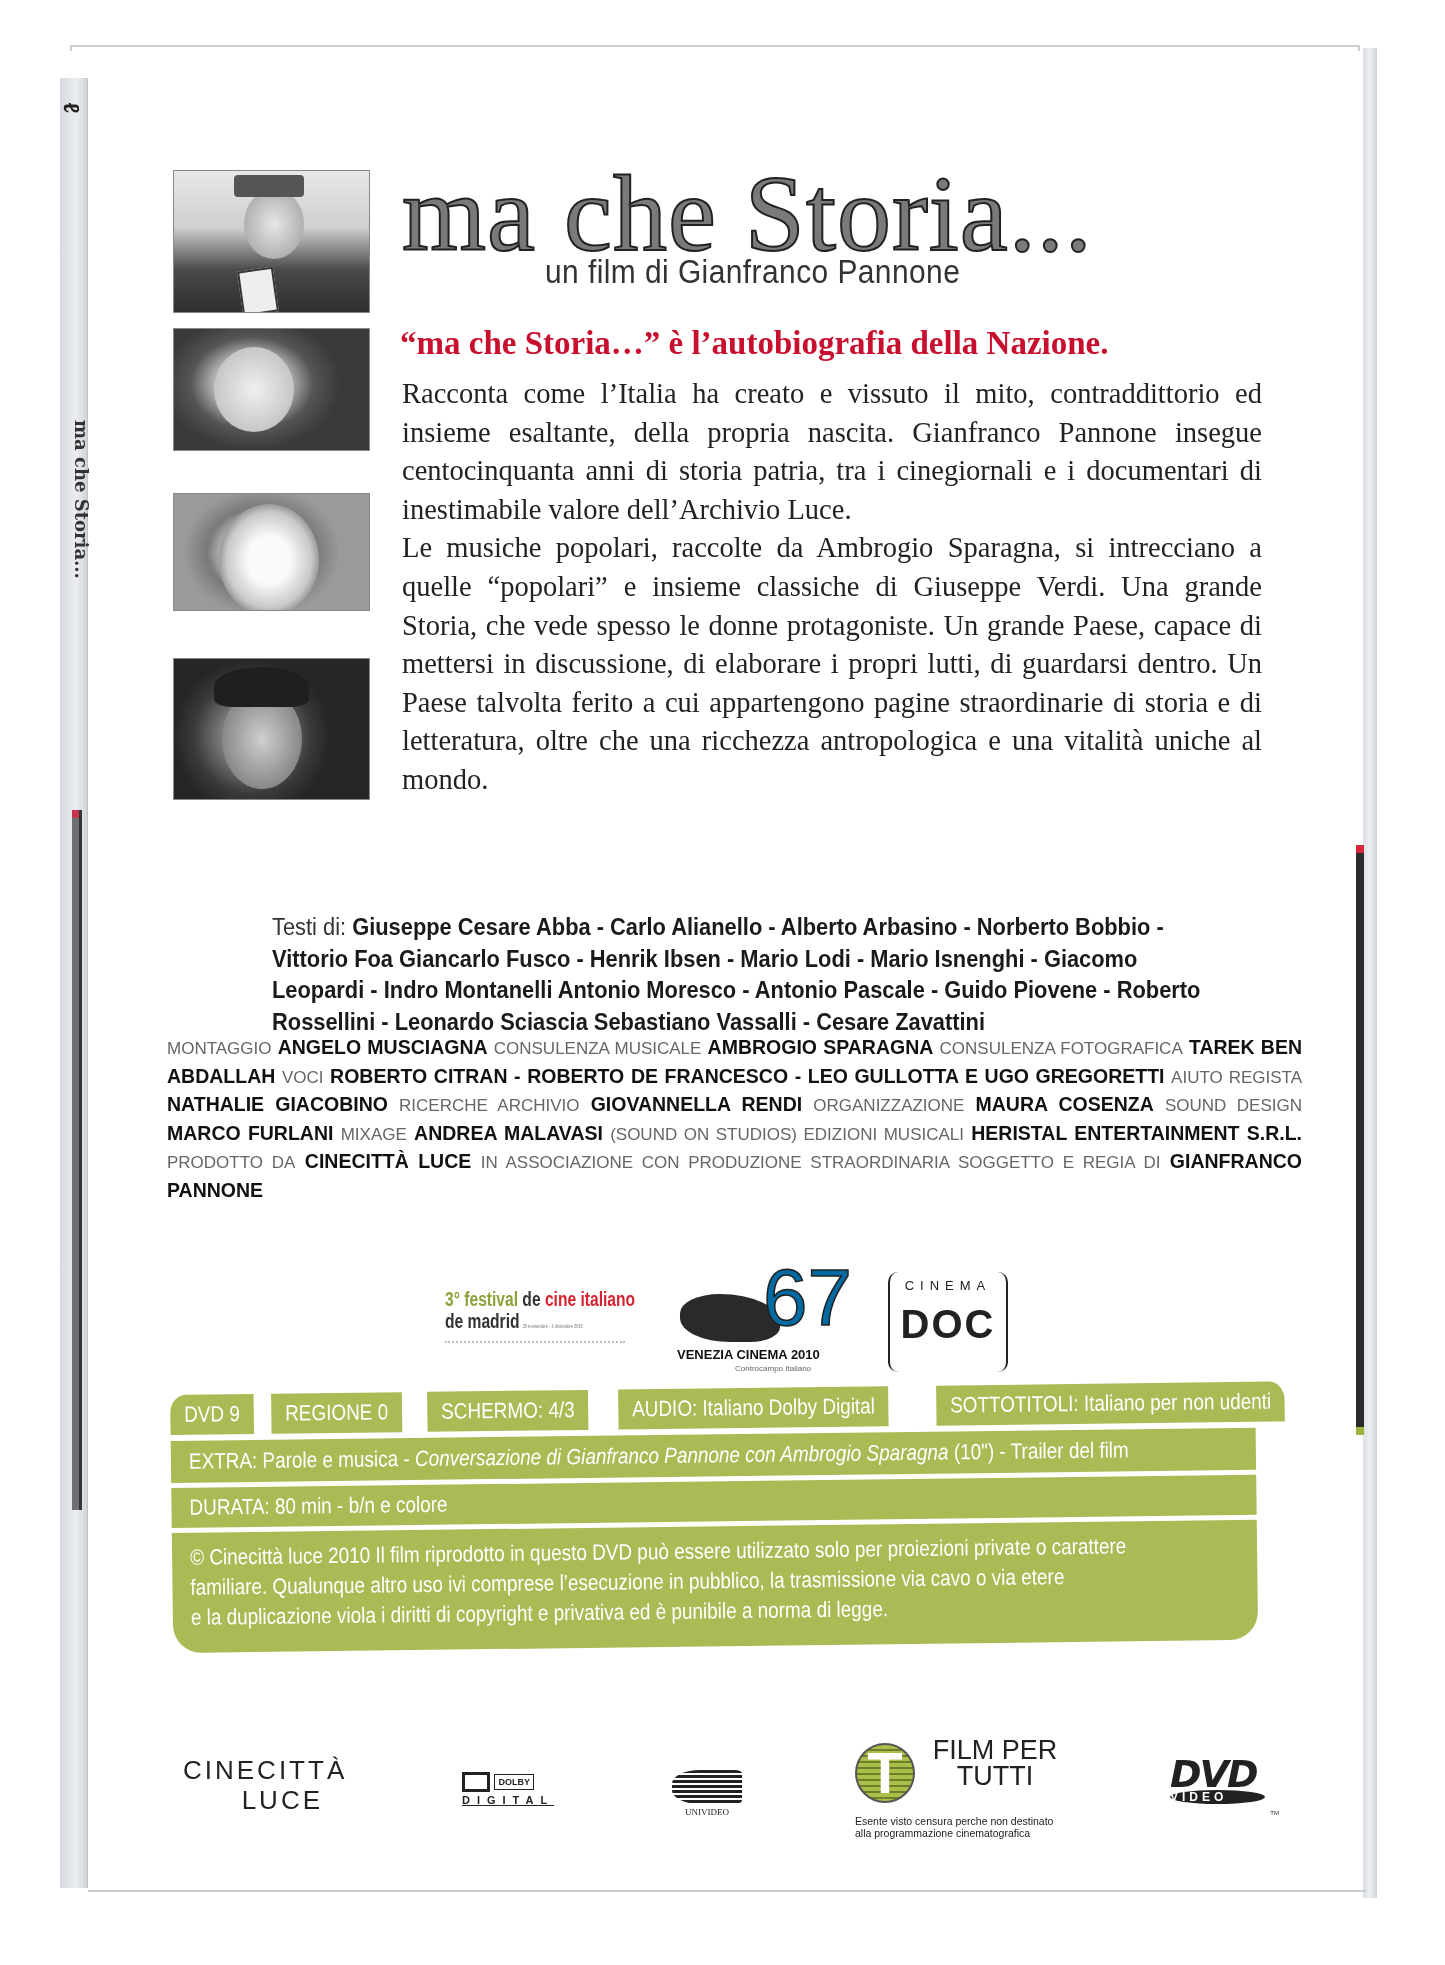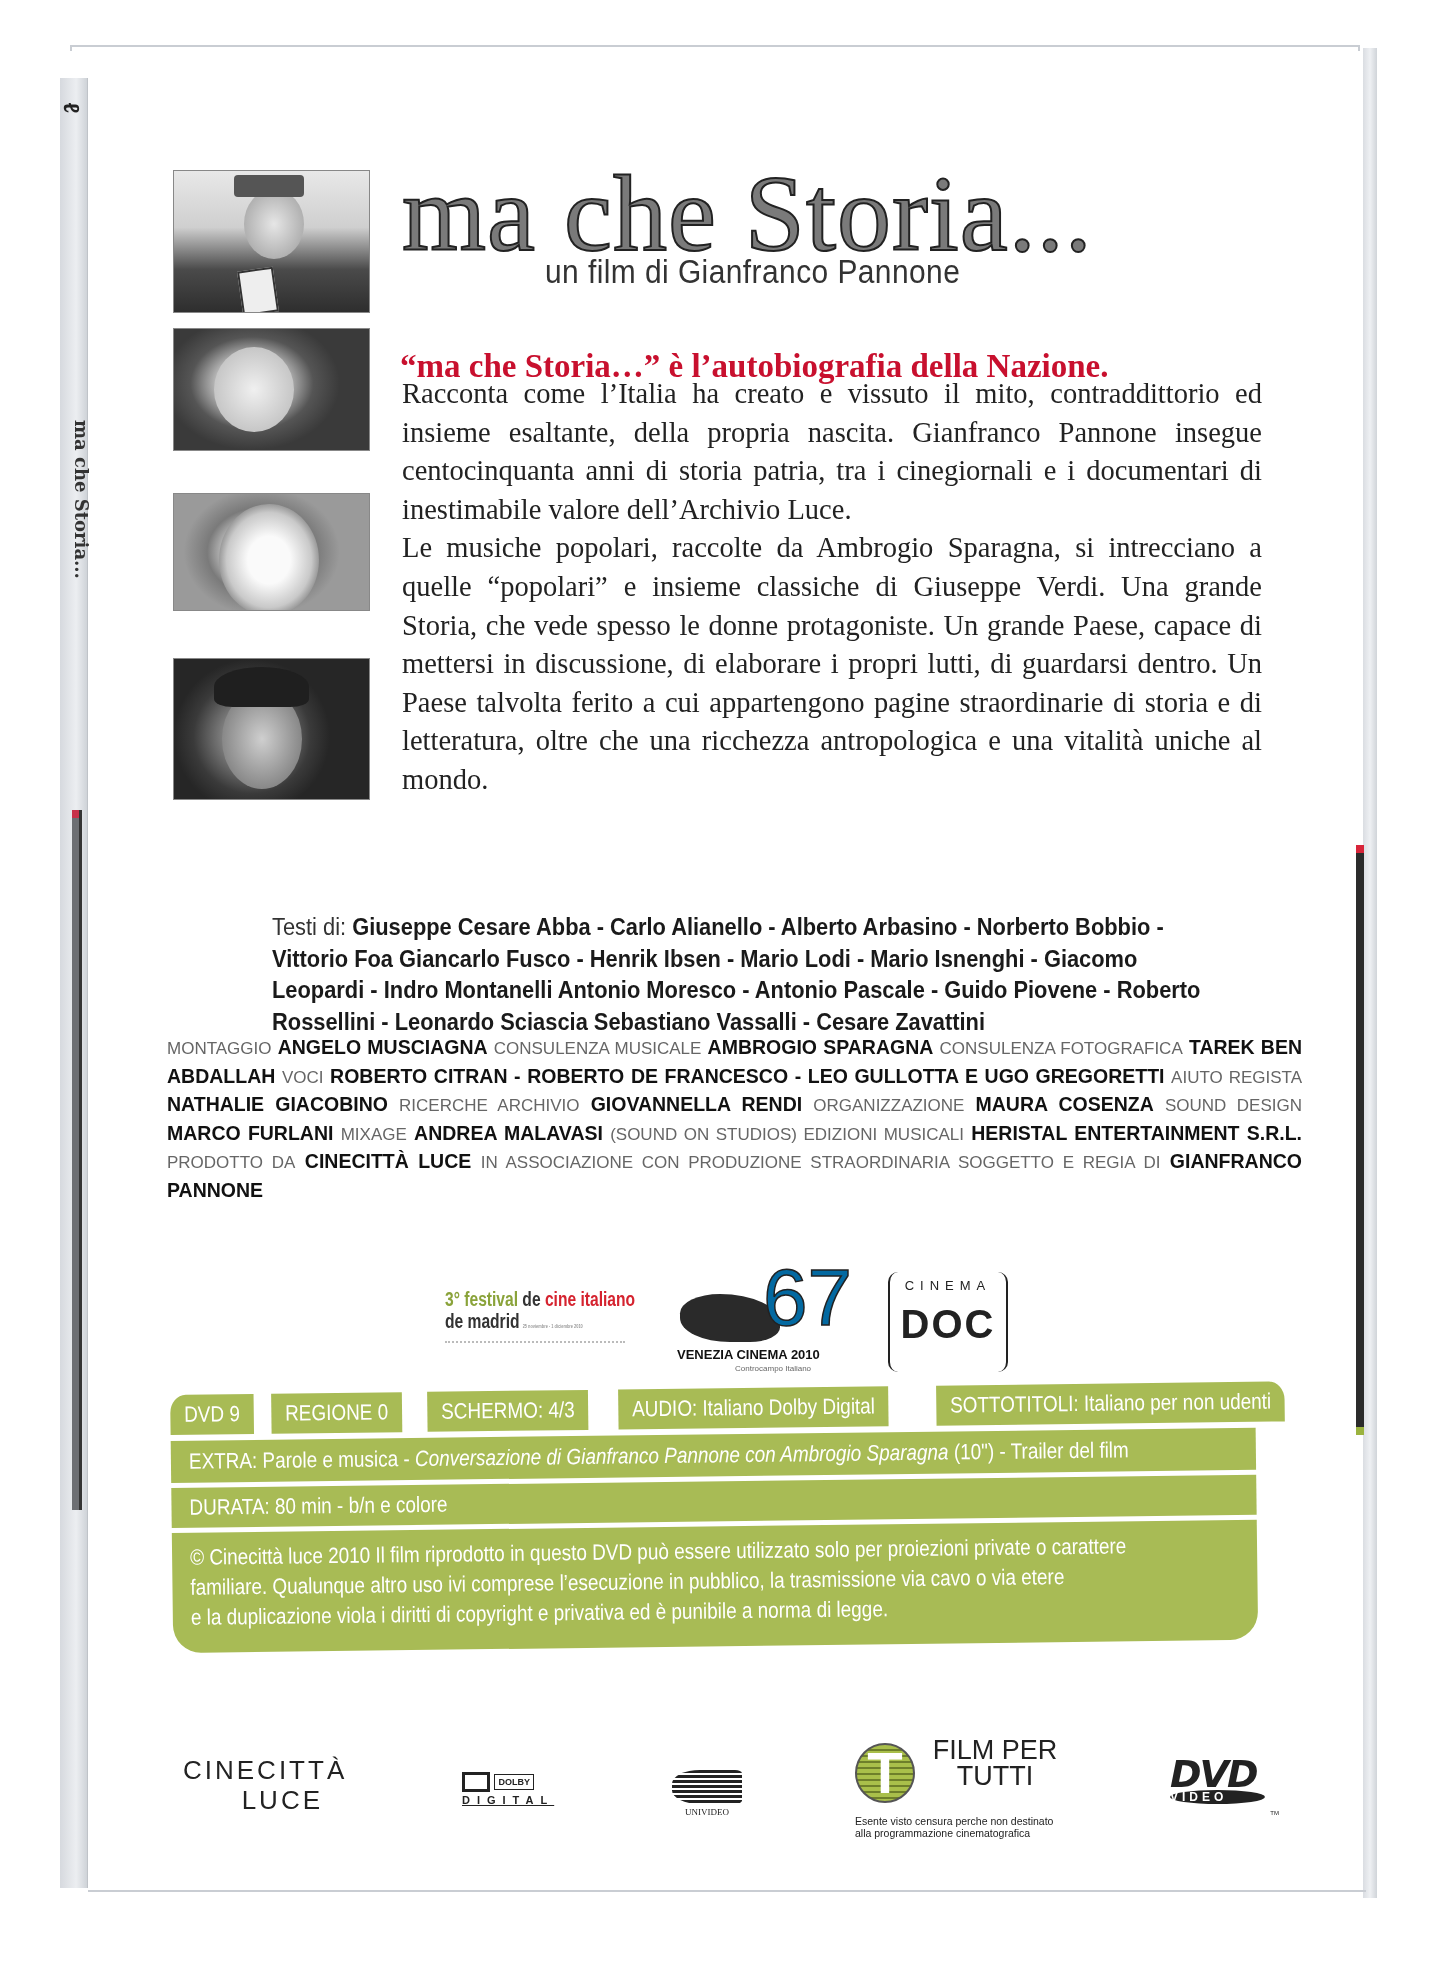--- a/index.html
+++ b/index.html
@@ -28,21 +28,21 @@
   .p2 .bg { background: radial-gradient(ellipse 45% 55% at 40% 45%,#e0e0e0 0%,#bdbdbd 40%,#555 70%,#3a3a3a 100%); }
   .p3 { top: 493px; height: 118px; }
   .p3 .bg { background: radial-gradient(ellipse 40% 55% at 45% 50%,#efefef 0%,#c9c9c9 45%,#7a7a7a 70%,#9a9a9a 100%); }
   .p4 { top: 658px; height: 142px; }
   .p4 .bg { background: radial-gradient(ellipse 40% 55% at 40% 55%,#bdbdbd 0%,#7a7a7a 40%,#3a3a3a 75%,#262626 100%); }
   .face { position: absolute; border-radius: 50%; }
 
   
   .title { position: absolute; left: 402px; top: 160px; font-family: "Liberation Serif", serif; font-size: 108px; color: #7a7a7a; -webkit-text-stroke: 2px #222; letter-spacing: 1px; line-height: 1; }
   .subtitle { position: absolute; left: 545px; top: 252px; font-family: "Liberation Sans", sans-serif; font-size: 34px; color: #333; font-weight: 300; letter-spacing: 0.5px; transform: scaleX(0.88); transform-origin: left; }
-  .tagline { position: absolute; left: 400px; top: 325px; font-family: "Liberation Serif", serif; font-weight: bold; font-size: 33px; color: #c8102e; white-space: nowrap; margin-top: 23px; }
+  .tagline { position: absolute; left: 400px; top: 325px; font-family: "Liberation Serif", serif; font-weight: bold; font-size: 33px; color: #c8102e; white-space: nowrap; }
   .synopsis { position: absolute; left: 402px; top: 375px; width: 860px; font-family: "Liberation Serif", serif; font-size: 28.5px; line-height: 38.6px; color: #222; }
   .synopsis p { text-align: justify; }
 
   
   .testi { position: absolute; left: 272px; top: 912px; width: 1010px; font-family: "Liberation Sans", sans-serif; font-size: 23.5px; line-height: 31.5px; color: #1a1a1a; transform: scaleX(0.93); transform-origin: left; }
   .testi .lbl { font-weight: normal; color: #333; }
   .testi .names { font-weight: bold; }
   .crew { position: absolute; left: 167px; top: 1034px; width: 1135px; font-size: 19.5px; line-height: 26.5px; color: #111; text-transform: uppercase; text-align: justify; }
   .crew .role { font-weight: normal; color: #666; font-size: 17px; }
   .crew .person { font-weight: bold; }

